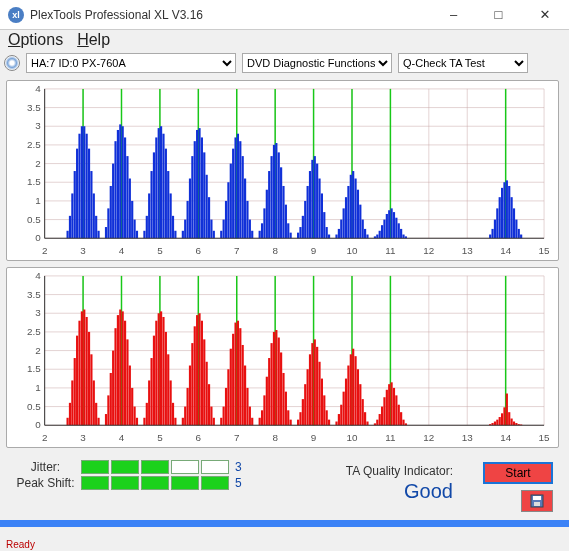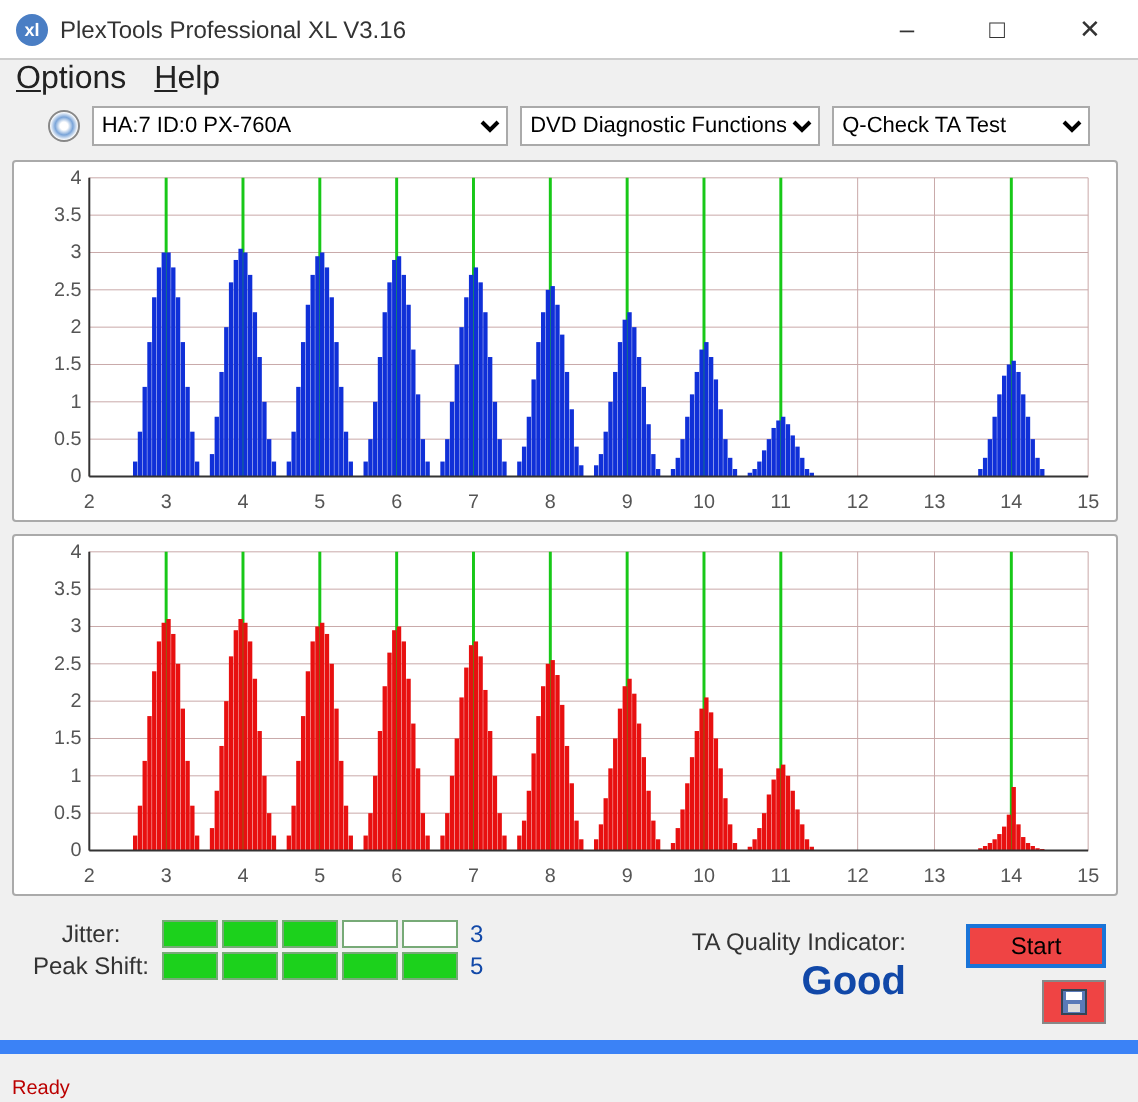--- a/index.html
+++ b/index.html
@@ -8,21 +8,21 @@
 .titlebar { height: 30px; background: #fff; display: flex; align-items: center; border-bottom: 1px solid #ccc; }
 .titlebar .icon-app { width: 16px; height: 16px; margin: 0 6px 0 8px; background: #4a7ec4; border-radius: 50%; display:flex; align-items:center; justify-content:center; color:#fff; font-size:9px; font-weight:bold; }
 .titlebar .title { font-size: 12px; color: #333; flex: 1; }
 .titlebar .win-btn { width: 45px; height: 30px; display: flex; align-items: center; justify-content: center; font-size: 13px; color: #333; }
 .titlebar .win-btn.close { width: 48px; }
 
 .menubar { height: 20px; background: #f0f0f0; display: flex; align-items: center; padding: 0 8px; font-size: 16px; gap: 14px; }
 .menubar span { color: #222; }
 .menubar span u { text-decoration: underline; }
 
-.toolbar { height: 26px; display: flex; align-items: center; padding: 2px 24px; gap: 6px; }
+.toolbar { height: 26px; display: flex; align-items: center; padding: 2px 4px; gap: 6px; }
 .toolbar .disc-icon { width:16px; height:16px; border-radius:50%; background: radial-gradient(circle,#fff 20%,#7aa4d8 45%,#fff 70%); border:1px solid #888; }
 .toolbar select { font-size: 11px; height: 20px; background:#fff; border:1px solid #aaa; }
 .toolbar select.drive { width: 210px; }
 .toolbar select.func { width: 150px; }
 .toolbar select.test { width: 130px; }
 
 .charts { padding: 4px 6px 0 6px; }
 .chart-box { background: #fff; border: 1px solid #aaa; border-radius: 2px; width: 553px; height: 181px; margin-bottom: 6px; position: relative; }
 .chart-svg { width: 100%; height: 100%; display: block; }
 
@@ -30,21 +30,21 @@
 .metrics-left { width: 250px; font-size: 12px; color: #333; }
 .metrics-row { display: flex; align-items: center; margin: 2px 0; }
 .metrics-label { width: 65px; text-align: center; padding-right: 6px; }
 .blocks { display: flex; gap: 2px; }
 .block { width: 28px; height: 14px; border: 1px solid #7a7; background: #fff; }
 .block.fill { background: #1cd11c; }
 .metric-val { margin-left: 6px; color: #1148a8; width: 12px; text-align: left; }
 
 .ta-quality { flex: 1; text-align: right; padding-top: 6px; font-size: 12px; }
 .ta-quality .lab { color: #333; }
-.ta-quality .val { color: #1148a8; font-size: 20px; font-weight: 700; margin-top: 2px; }
+.ta-quality .val { color: #1148a8; font-size: 20px; font-weight: 400; margin-top: 2px; }
 
 .controls { width: 100px; display:flex; flex-direction:column; gap:6px; align-items:flex-end; padding-top:4px; }
 .btn { width: 70px; height: 22px; font-size: 12px; background:#ef4444; border:1px solid #888; cursor:pointer; }
 .btn.active { border:2px solid #1a74d8; }
 .btn.icon { width: 32px; display:flex; align-items:center; justify-content:center; }
 
 .statusbar { border-top: 7px solid #3b82f6; height: 20px; padding: 12px 6px; font-size: 10px; color: #b00; }
 </style>
 </head>
 <body>

